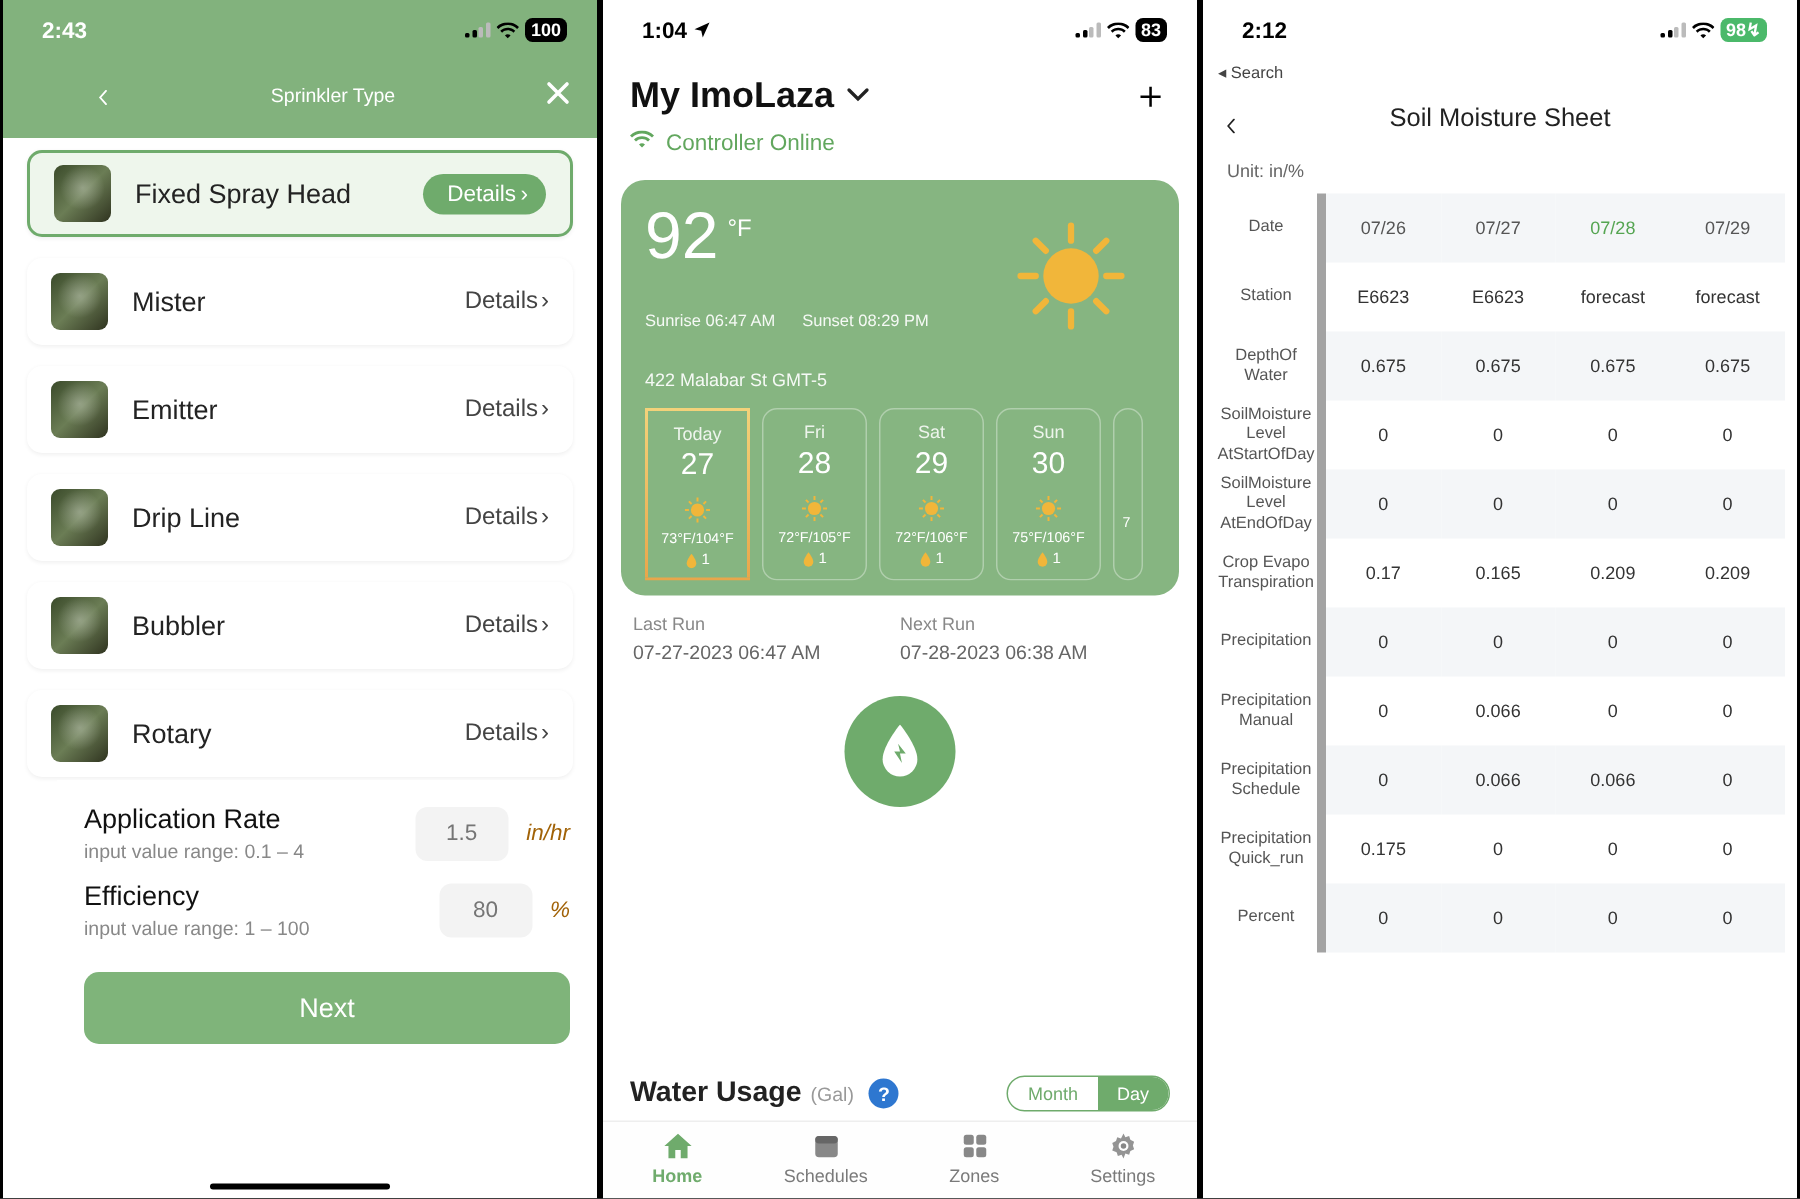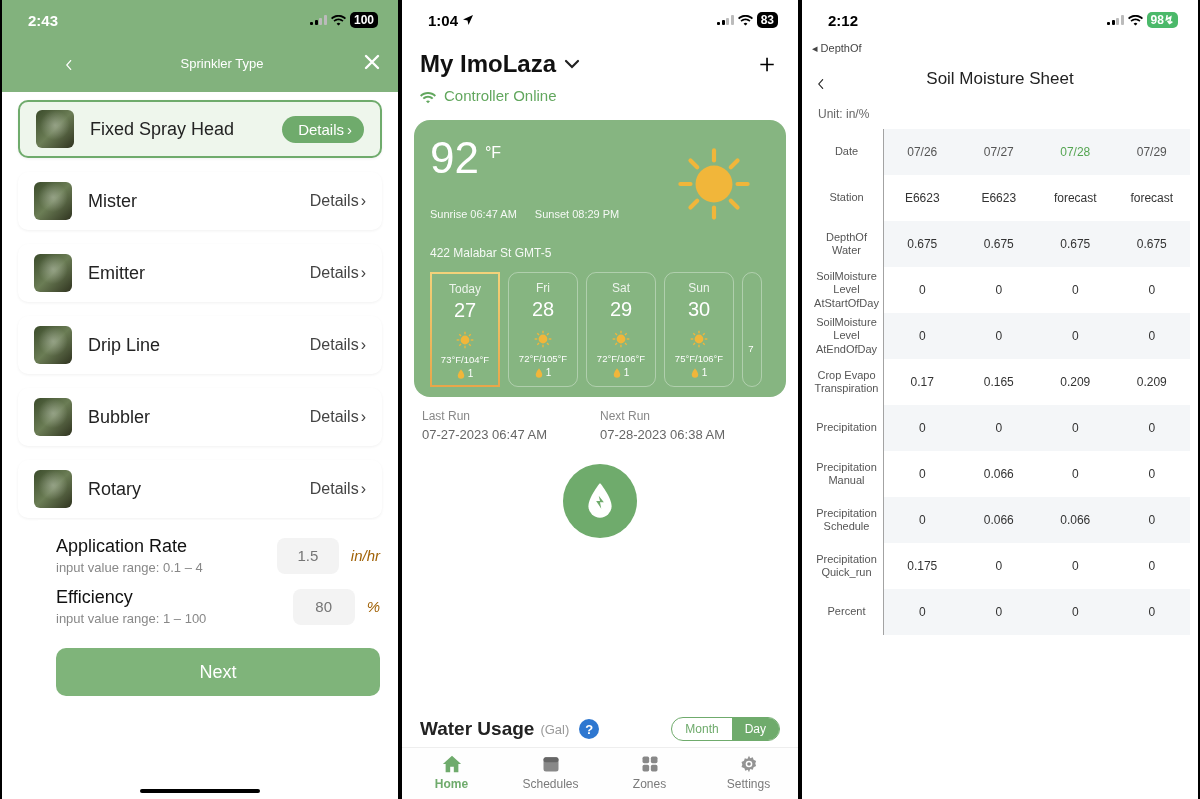--- a/index.html
+++ b/index.html
@@ -36,21 +36,21 @@
   .sa-inwrap { display:flex; align-items:center; gap:12px; }
   .sa-input { width:62px; height:36px; border:none; border-radius:8px; background:#f3f3f3; text-align:center; font-size:15px; color:#aaa; }
   .sa-unit { font-size:15px; color:#a16207;font-style:italic; }
   .sa-next { height:48px; border-radius:10px; background:#7fb47a; color:#fff; font-size:18px; border:none; width:100%; margin-top:22px; }
 
   
   .sb-titlebar { display:flex; align-items:center; padding:6px 18px 2px 18px; }
   .sb-title { font-size:24px; font-weight:700; color:#111; }
   .sb-chev { margin-left:8px; }
   .sb-add { margin-left:auto; font-size:26px; }
-  .sb-online { display:flex; align-items:flex-end; gap:8px; padding:4px 18px 10px 18px; color:#62a75e; font-size:15px; }
+  .sb-online { display:flex; align-items:flex-start; gap:8px; padding:4px 18px 10px 18px; color:#62a75e; font-size:15px; }
   .sb-card { margin:6px 12px 0 12px; background:#86b581; border-radius:16px; color:#fff; padding:16px 16px 10px 16px; position:relative; }
   .sb-temp-row { display:flex; align-items:flex-start; }
   .sb-temp { font-size:44px; font-weight:400; line-height:1; }
   .sb-deg { font-size:16px; margin:8px 0 0 6px; }
   .sb-sun-big { position:absolute; right:30px; top:22px; }
   .sb-sunriseset { display:flex; gap:18px; font-size:11px; opacity:0.92; margin-top:28px; }
   .sb-loc { font-size:12px; opacity:0.92; margin-top:26px; }
   .sb-forecast { display:flex; gap:8px; margin-top:12px; overflow:hidden; }
   .sb-day { flex:0 0 70px; border:1px solid rgba(255,255,255,0.35); border-radius:10px; padding:8px 4px 6px 4px; text-align:center; font-size:11px; display:flex; flex-direction:column; align-items:center; gap:3px; }
   .sb-day.today { border:2px solid; border-image:linear-gradient(180deg,#f3d27a,#e9a64a) 1; border-radius:10px; }
@@ -73,21 +73,21 @@
   .sb-tabbar { margin-top:auto; display:flex; border-top:1px solid #eee; padding:6px 0 8px 0; background:#fefefe; }
   .sb-tab { flex:1; text-align:center; font-size:12px; color:#7a7a7a; display:flex; flex-direction:column; align-items:center; gap:3px; }
   .sb-tab.active { color:#6fab6c; font-weight:600; }
 
   
   .sc-search { font-size:11px; color:#444; padding:2px 0 0 10px; }
   .sc-titlebar { height:40px; display:flex; align-items:center; justify-content:center; position:relative; font-size:17px; color:#222; margin-top:4px; font-weight:500; }
   .sc-back { position:absolute; left:14px; }
   .sc-unit { font-size:12px; color:#666; padding:8px 0 8px 16px; }
   .sc-table { display:flex; margin:0 8px; font-size:12px; }
-  .sc-hdrcol { width:74px; border-right:1px solid #a3a3a3; }
+  .sc-hdrcol { width:74px; border-right:6px solid #a3a3a3; }
   .sc-hdrcol div { height:46px; display:flex; align-items:center; justify-content:center; text-align:center; color:#555; padding:3px 4px; font-size:11px; line-height:1.2; }
   .sc-body { flex:1; display:grid; grid-template-columns:repeat(4,1fr); }
   .sc-cell { height:46px; display:flex; align-items:center; justify-content:center; color:#333; }
   .sc-dhead { color:#555; }
   .sc-dhead.hl { color:#55a552; }
   .sc-striped { background:#f4f6f8; }
   .sc-btns { display:flex; gap:18px; padding:30px 16px 0 16px; }
   .sc-btn { flex:1; height:42px; border-radius:22px; background:#76b573; color:#fff; font-size:15px; display:flex; align-items:center; justify-content:center; gap:8px; border:none; }
   .chev { display:inline-block; width:10px; height:10px; }
   .chev svg { width:100%; height:100%; }
@@ -438,21 +438,21 @@
           <span></span>
           <span></span>
           <span></span>
         </span>
       <svg class="wifi-ic" viewBox="0 0 24 16">
           <path fill="#000" d="M12 16l-3-3c1.7-1.7 4.3-1.7 6 0l-3 3zm-6-6l-2-2c4.4-4.4 11.6-4.4 16 0l-2 2c-3.3-3.3-8.7-3.3-12 0zm-4-4L0 4C6.6-2.6 17.4-2.6 24 4l-2 2C16.5.5 7.5.5 2 6z"></path>
         </svg>
       <span class="battpill bp-green">98↯</span>
     </span>
   </div>
-  <div class="sc-search">◂ DepthOf</div>
+  <div class="sc-search">◂ Search</div>
   <div class="sc-titlebar">
     <span class="sc-back chev"><svg viewBox="0 0 10 18">
           <path d="M8 1L1 9l7 8" stroke="#222" stroke-width="2" fill="none" stroke-linecap="round"></path>
         </svg></span>
     <span>Soil Moisture Sheet</span>
   </div>
   <div class="sc-unit">Unit: in/%</div>
 
   <div class="sc-table">
     <div class="sc-hdrcol" id="sc-hdr">

